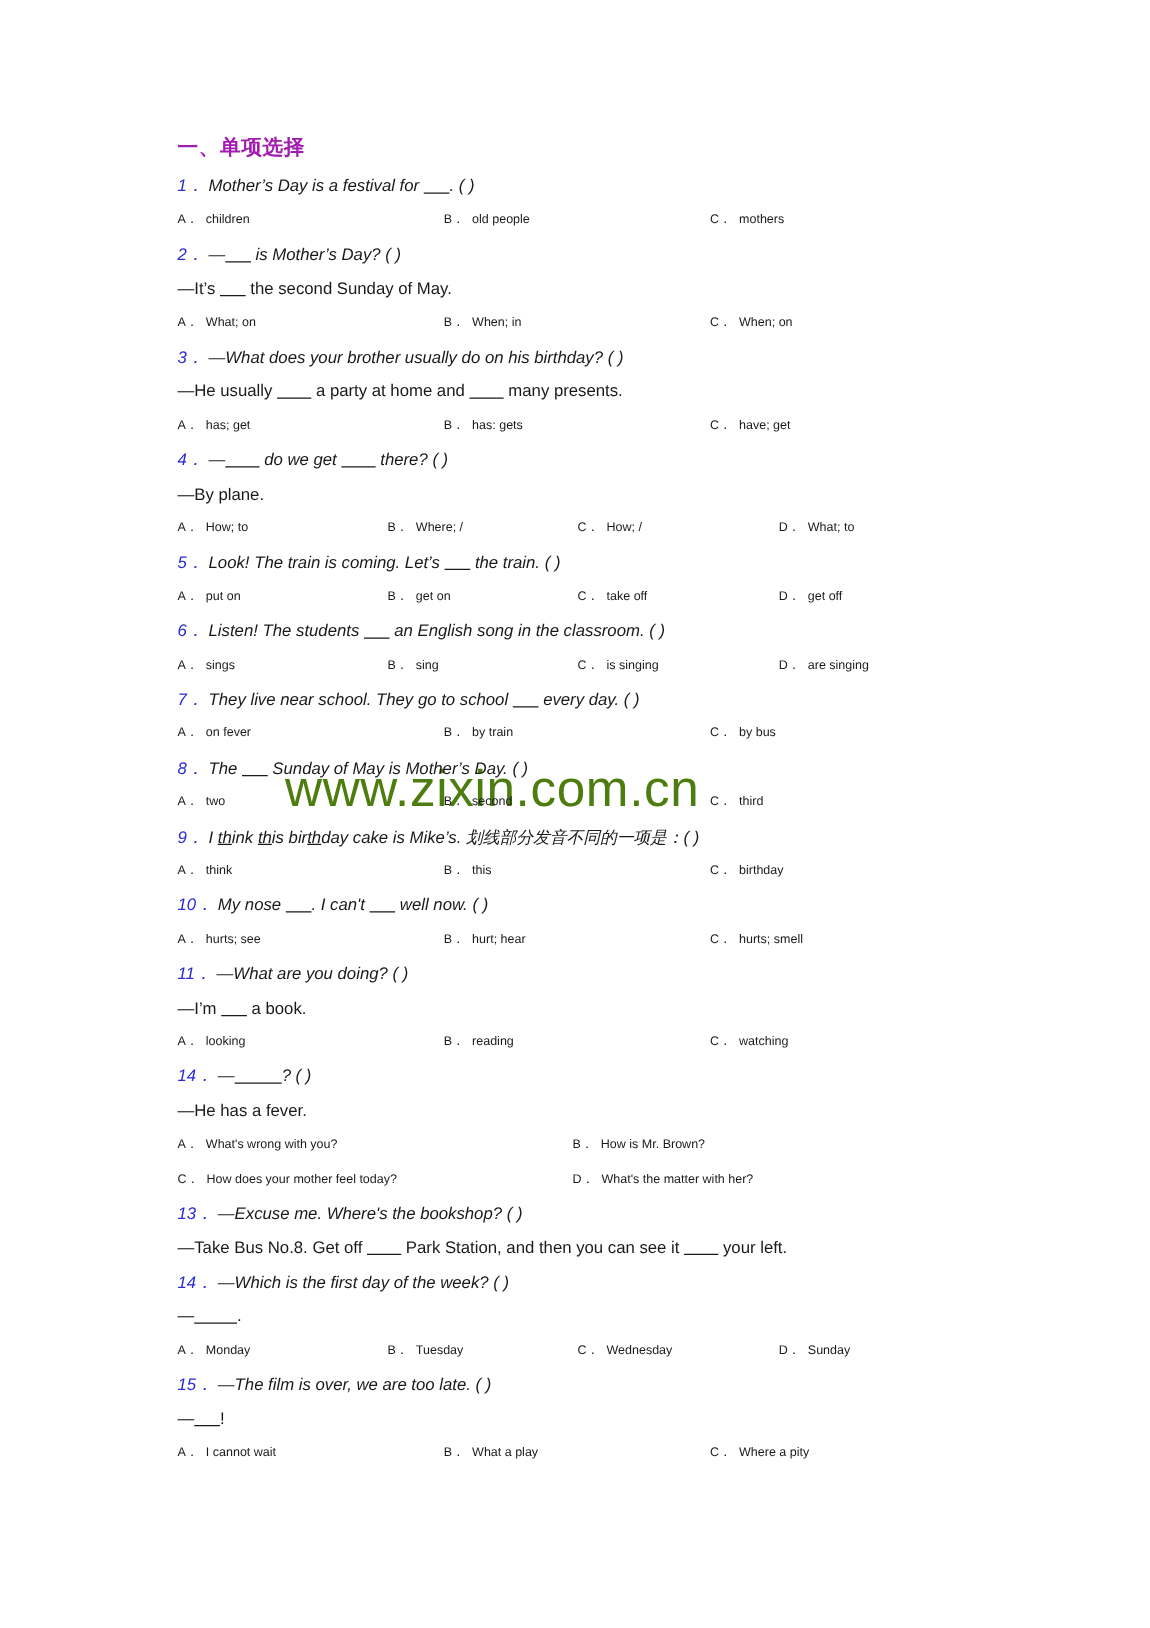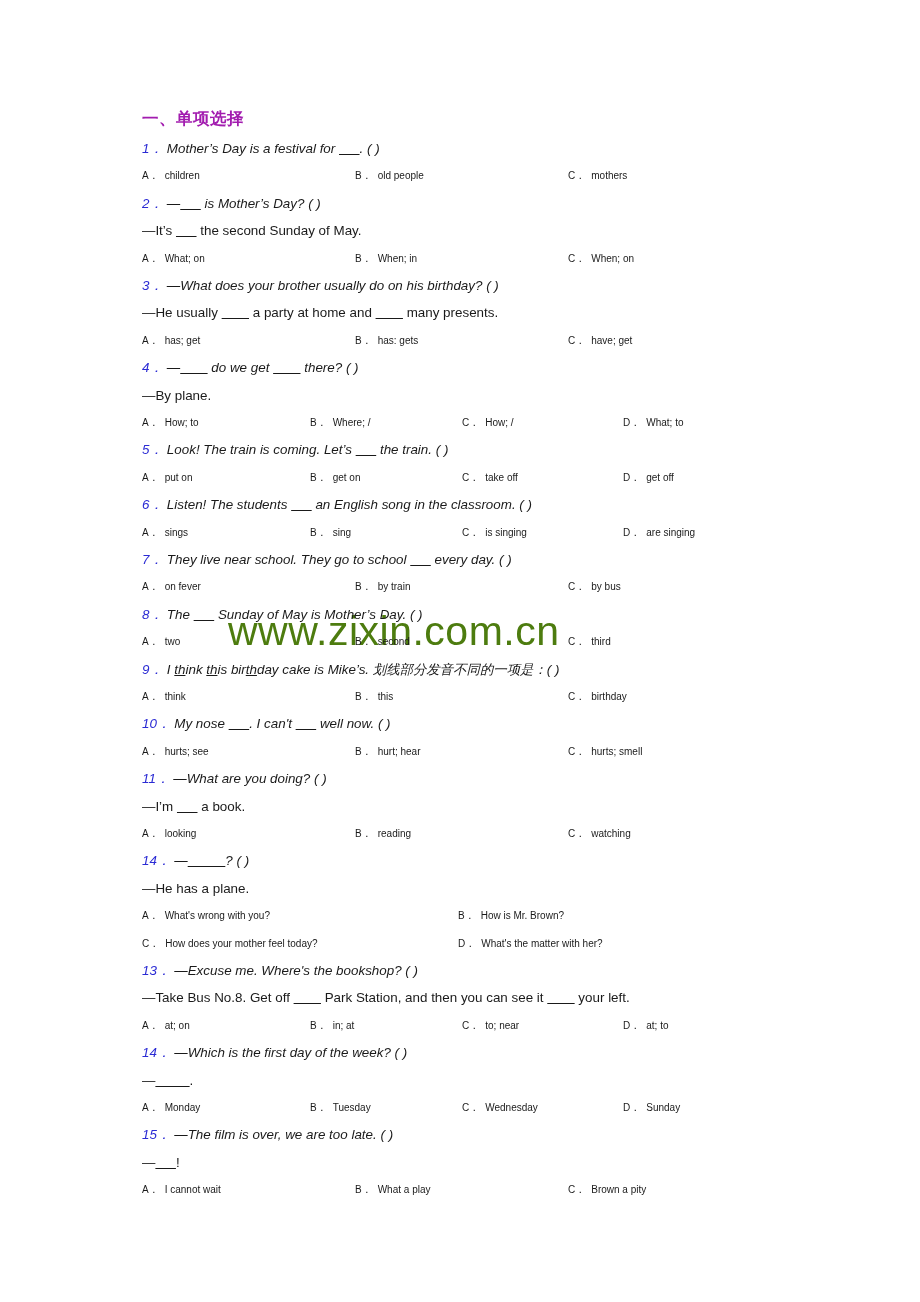--- a/index.html
+++ b/index.html
@@ -215,55 +215,49 @@
           <div class="qline"><span class="qnum">11．</span><span>—What are you doing? (     )</span></div>
           <div class="cont-line">—I’m <span class="blank">&nbsp;&nbsp;&nbsp;&nbsp;&nbsp;&nbsp;</span> a book.</div>
           <div class="opts c3">
             <span class="opt o1"><span class="letter">A．</span><span>looking</span></span>
             <span class="opt o2"><span class="letter">B．</span><span>reading</span></span>
             <span class="opt o3"><span class="letter">C．</span><span>watching</span></span>
           </div>
         </div>
         <div class="qblock">
           <div class="qline"><span class="qnum">14．</span><span>—<span class="blank">&nbsp;&nbsp;&nbsp;&nbsp;&nbsp;&nbsp;&nbsp;&nbsp;&nbsp;&nbsp;&nbsp;</span>? (   )</span></div>
-          <div class="cont-line">—He has a plane.</div>
+          <div class="cont-line">—He has a fever.</div>
           <div class="opts c2">
             <span class="opt o1"><span class="letter">A．</span><span>What's wrong with you?</span></span>
             <span class="opt o2"><span class="letter">B．</span><span>How is Mr. Brown?</span></span>
           </div>
           <div class="opts c2">
             <span class="opt o2"><span class="letter">D．</span><span>What's the matter with her?</span></span>
             <span class="opt o1"><span class="letter">C．</span><span>How does your mother feel today?</span></span>
           </div>
         </div>
         <div class="qblock">
           <div class="qline"><span class="qnum">13．</span><span>—Excuse me. Where's the bookshop? (  )</span></div>
           <div class="cont-line">—Take Bus No.8. Get off <span class="blank">&nbsp;&nbsp;&nbsp;&nbsp;&nbsp;&nbsp;&nbsp;&nbsp;</span> Park Station, and then you can see it <span class="blank">&nbsp;&nbsp;&nbsp;&nbsp;&nbsp;&nbsp;&nbsp;&nbsp;</span> your left.</div>
-          <div class="opts c4">
-            <span class="opt o1"><span class="letter">A．</span><span>at; on</span></span>
-            <span class="opt o2"><span class="letter">B．</span><span>in; at</span></span>
-            <span class="opt o3"><span class="letter">C．</span><span>to; near</span></span>
-            <span class="opt o4"><span class="letter">D．</span><span>at; to</span></span>
-          </div>
         </div>
         <div class="qblock">
           <div class="qline"><span class="qnum">14．</span><span>—Which is the first day of the week? (  )</span></div>
           <div class="cont-line">—<span class="blank">&nbsp;&nbsp;&nbsp;&nbsp;&nbsp;&nbsp;&nbsp;&nbsp;&nbsp;&nbsp;</span>.</div>
           <div class="opts c4">
             <span class="opt o1"><span class="letter">A．</span><span>Monday</span></span>
             <span class="opt o2"><span class="letter">B．</span><span>Tuesday</span></span>
             <span class="opt o3"><span class="letter">C．</span><span>Wednesday</span></span>
             <span class="opt o4"><span class="letter">D．</span><span>Sunday</span></span>
           </div>
         </div>
         <div class="qblock">
           <div class="qline"><span class="qnum">15．</span><span>—The film is over, we are too late. (   )</span></div>
           <div class="cont-line">—<span class="blank">&nbsp;&nbsp;&nbsp;&nbsp;&nbsp;&nbsp;</span>!</div>
           <div class="opts c3">
             <span class="opt o1"><span class="letter">A．</span><span>I cannot wait</span></span>
             <span class="opt o2"><span class="letter">B．</span><span>What a play</span></span>
-            <span class="opt o3"><span class="letter">C．</span><span>Brown a pity</span></span>
+            <span class="opt o3"><span class="letter">C．</span><span>Where a pity</span></span>
           </div>
         </div>
       </div>
 
   </div>
 </div>
 
 </body></html>

